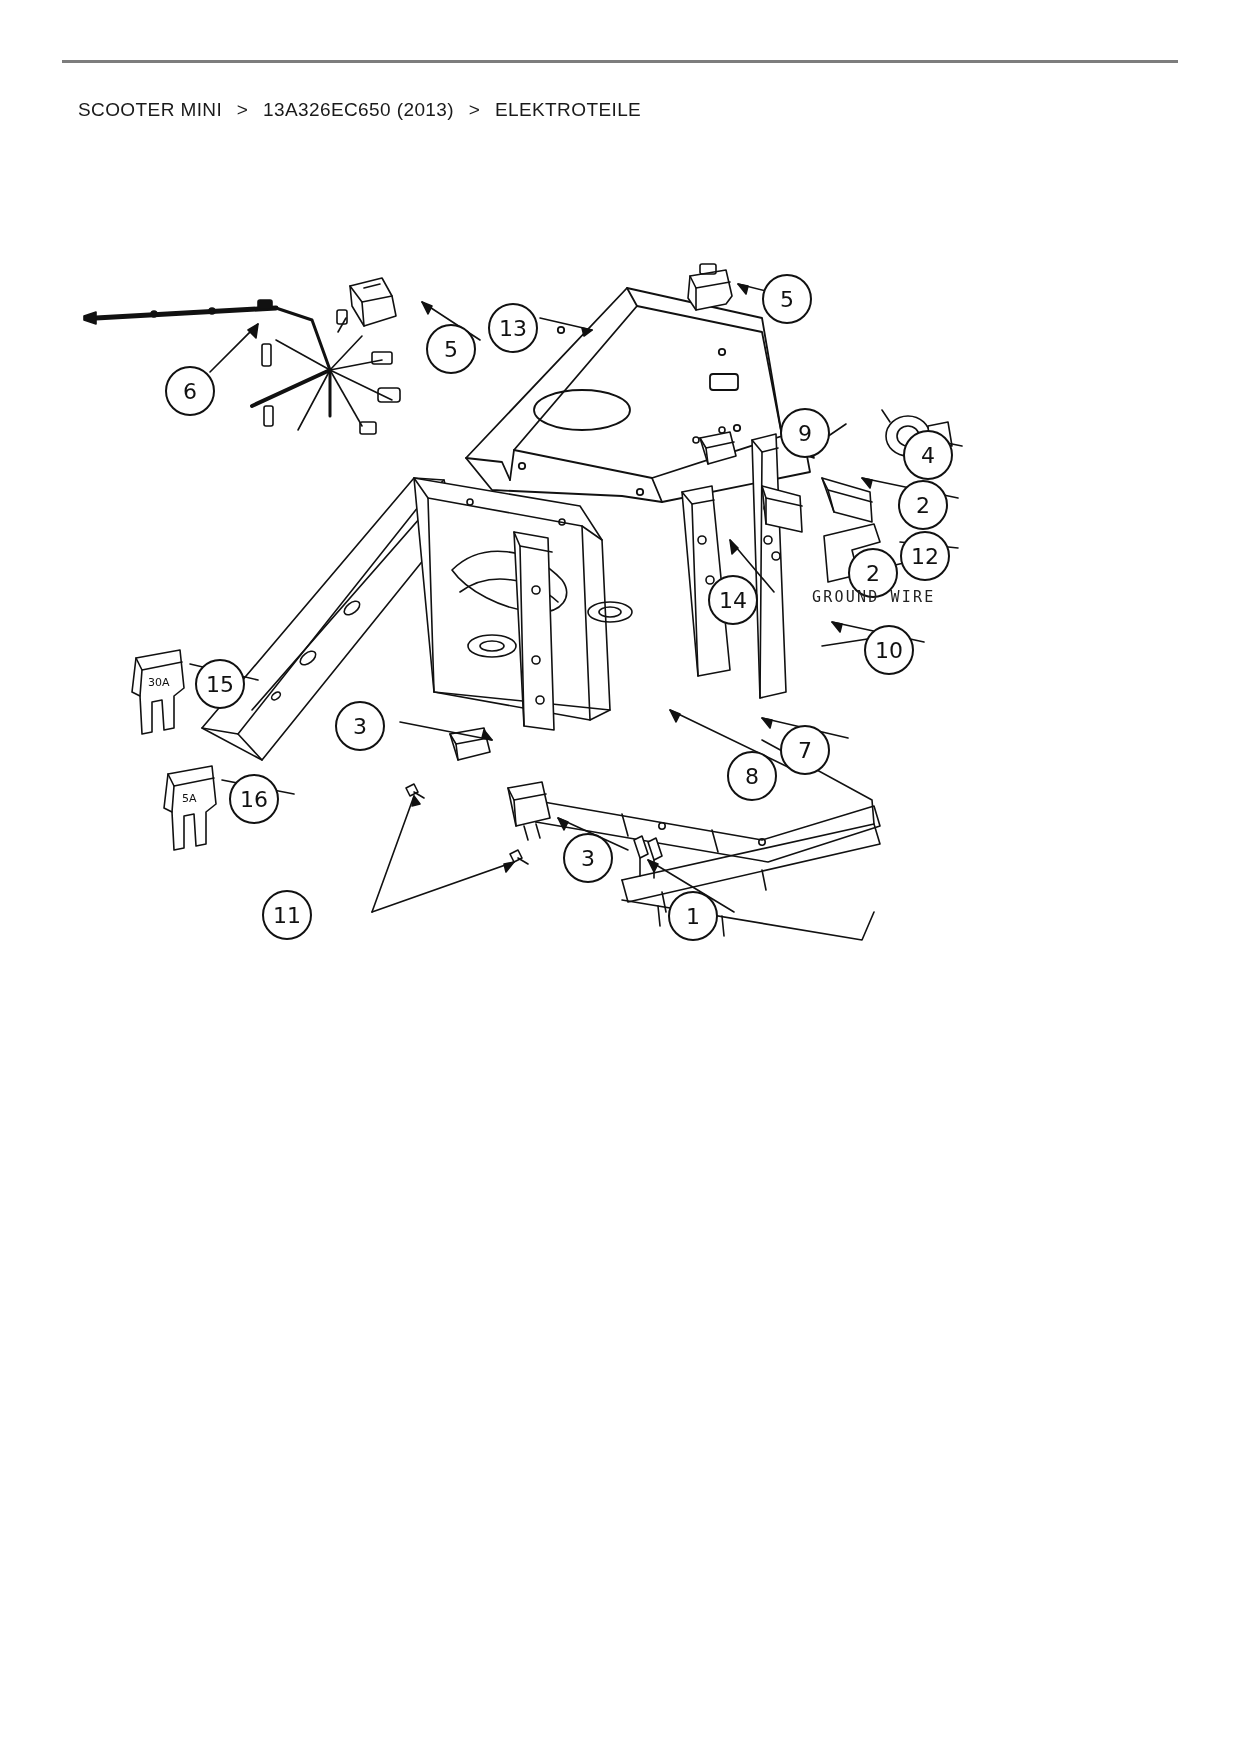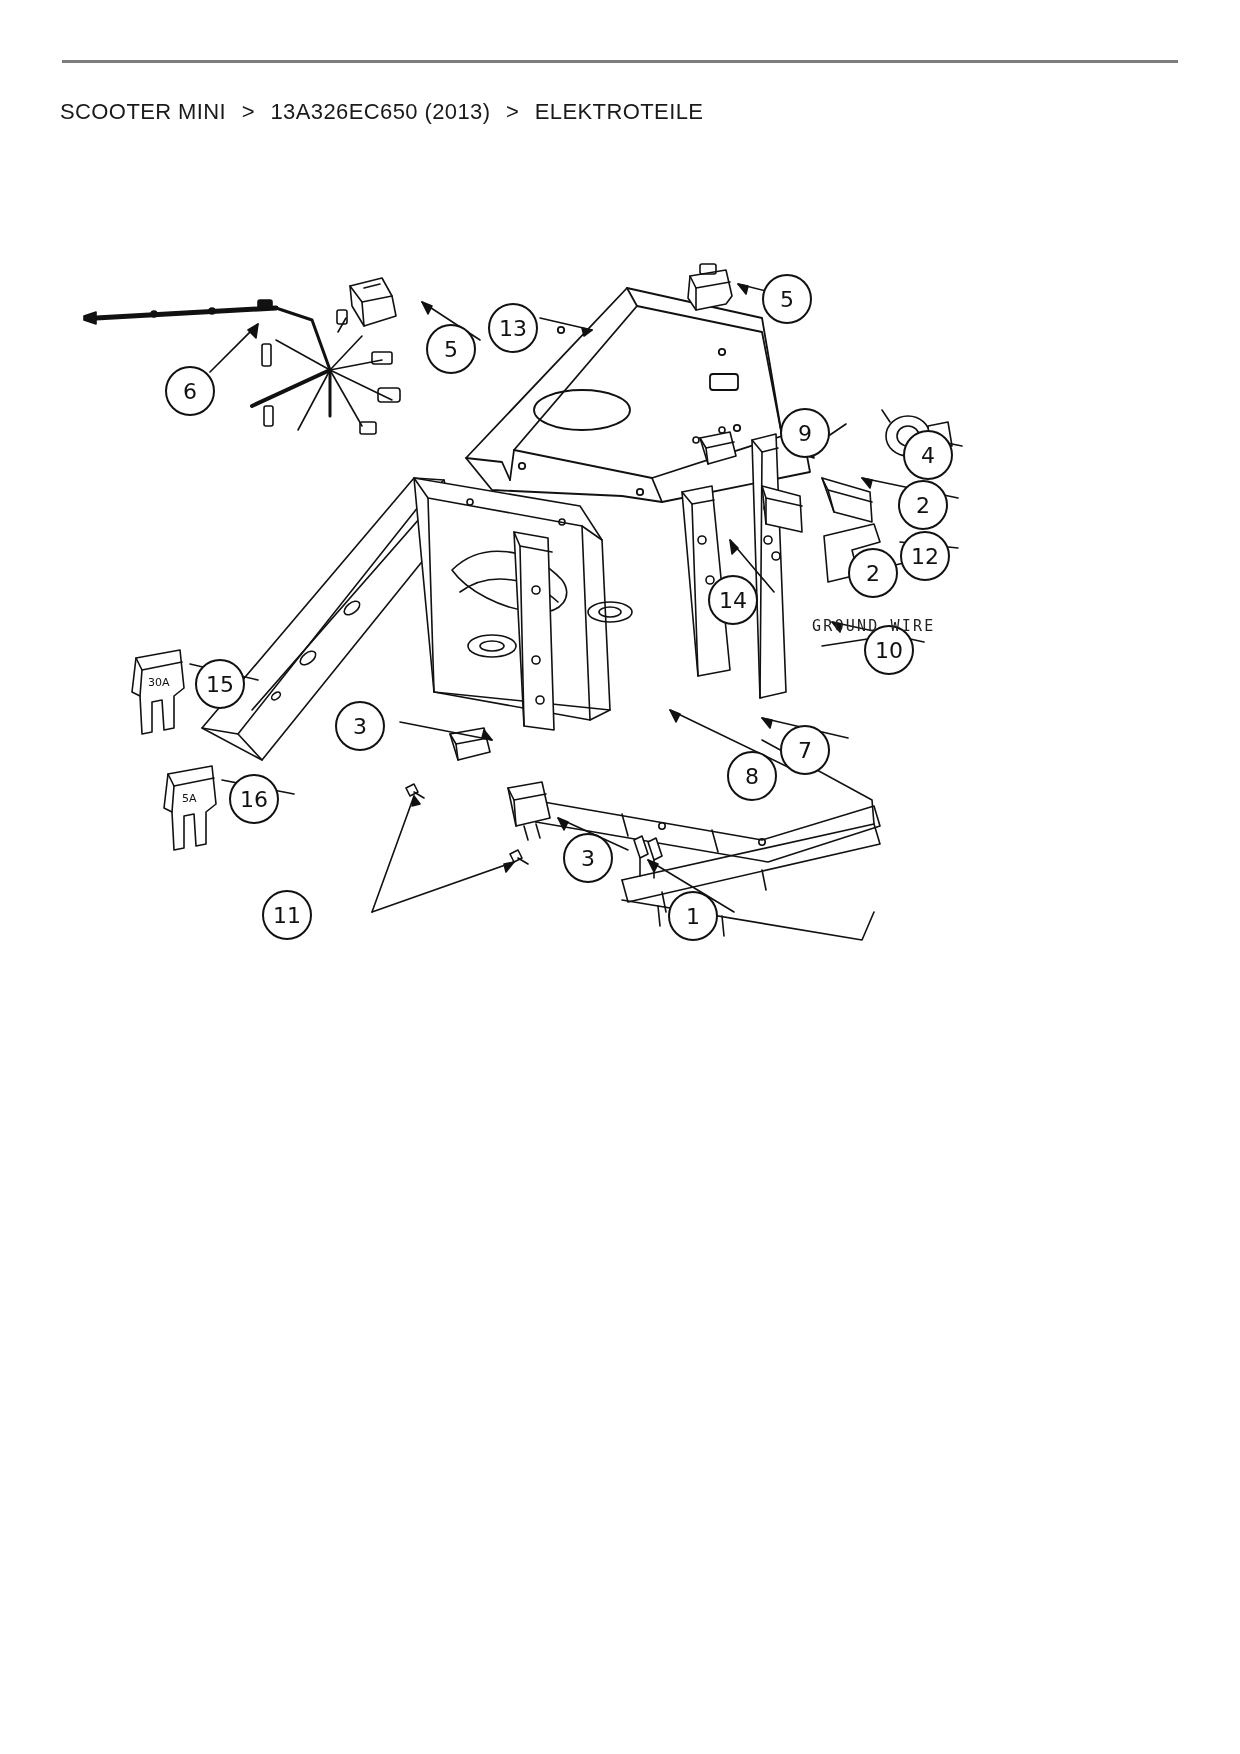--- a/index.html
+++ b/index.html
@@ -23,23 +23,23 @@
   .top-rule {
     position: absolute;
     left: 62px;
     top: 60px;
     width: 1116px;
     height: 3px;
     background: #7d7d7d;
   }
   .breadcrumb {
     position: absolute;
-    left: 60px;
+    left: 78px;
     top: 99px;
-    font-size: 22px;
+    font-size: 19px;
     letter-spacing: 0.4px;
     color: #1a1a1a;
     white-space: nowrap;
   }
   .breadcrumb .sep {
     padding: 0 9px;
     color: #1a1a1a;
   }
   .diagram-wrap {
     position: absolute;
@@ -62,21 +62,20 @@
     color: #111;
   }
   .ground-label {
     position: absolute;
     left: 812px;
     top: 588px;
     font-family: "DejaVu Sans Mono", monospace;
     font-size: 15px;
     letter-spacing: 2.2px;
     color: #222;
-    margin-top: 29px;
   }
 </style>
 </head>
 <body>
 
 <div class="page">
 
   <div class="top-rule"></div>
 
   <div class="breadcrumb">

